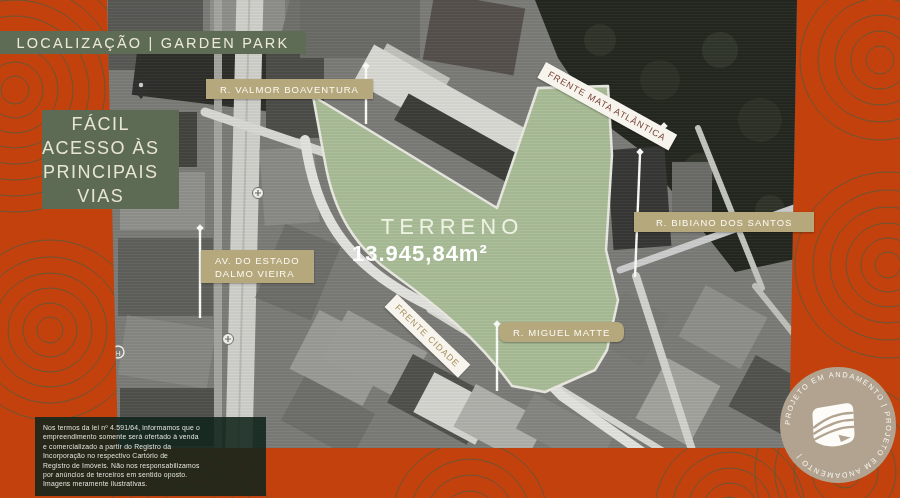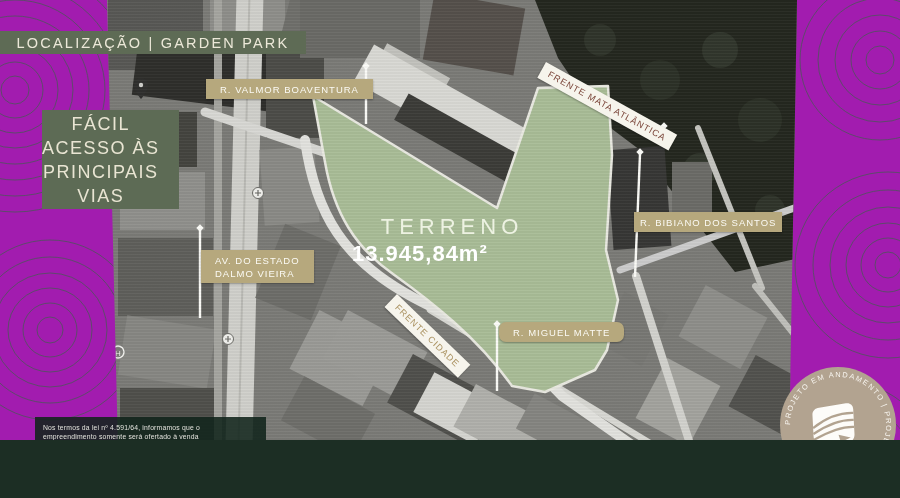--- a/index.html
+++ b/index.html
@@ -1,18 +1,18 @@
 <!DOCTYPE html>
 <html><head>
 <meta charset="utf-8">
 <style>
   html,body{margin:0;padding:0;background:#1c2e24;}
   #stage{
-    position:relative;width:900px;height:440px;overflow:hidden;
-    background:#a21caf;
+    position:relative;width:900px;height:498px;overflow:hidden;
+    background:#c2410c;
     font-family:"Liberation Sans","DejaVu Sans",sans-serif;
     -webkit-font-smoothing:antialiased;
   }
   #stage *{box-sizing:border-box;}
   .abs{position:absolute;}
   
   #contours{left:0;top:0;width:900px;height:498px;z-index:0;}
   
   #mapart{
     left:0;top:0;width:900px;height:498px;z-index:1;
@@ -44,21 +44,21 @@
     left:352px;top:241px;width:200px;z-index:5;text-align:left;
     color:#ffffff;font-size:22px;font-weight:700;letter-spacing:1px;
   }
   
   .slabel{
     position:absolute;z-index:6;background:#b6a87d;color:#fbfaf4;
     font-size:9.5px;letter-spacing:1px;line-height:13px;padding:4px 14px 3px;
     white-space:pre-line;box-shadow:0 1px 2px rgba(0,0,0,.3);
   }
   .slabel.valmor{left:206px;top:79px;}
-  .slabel.bibiano{left:634px;top:212px;padding:4px 6px 3px;}
+  .slabel.bibiano{left:634px;top:212px;padding:4px 22px 3px;}
   .slabel.estado{left:201px;top:250px;}
   .slabel.miguel{left:499px;top:322px;border-radius:7px;}
   .rlabel{
     position:absolute;z-index:6;background:#f6f4ec;white-space:nowrap;
     font-size:9px;letter-spacing:1px;line-height:12px;padding:3px 8px;
     box-shadow:0 1px 2px rgba(0,0,0,.3);transform-origin:left top;
   }
   .rlabel.mata{left:546px;top:62px;color:#7b463a;transform:rotate(29deg);}
   .rlabel.cidade{left:397px;top:294px;color:#ab9362;transform:rotate(44deg);}
   

